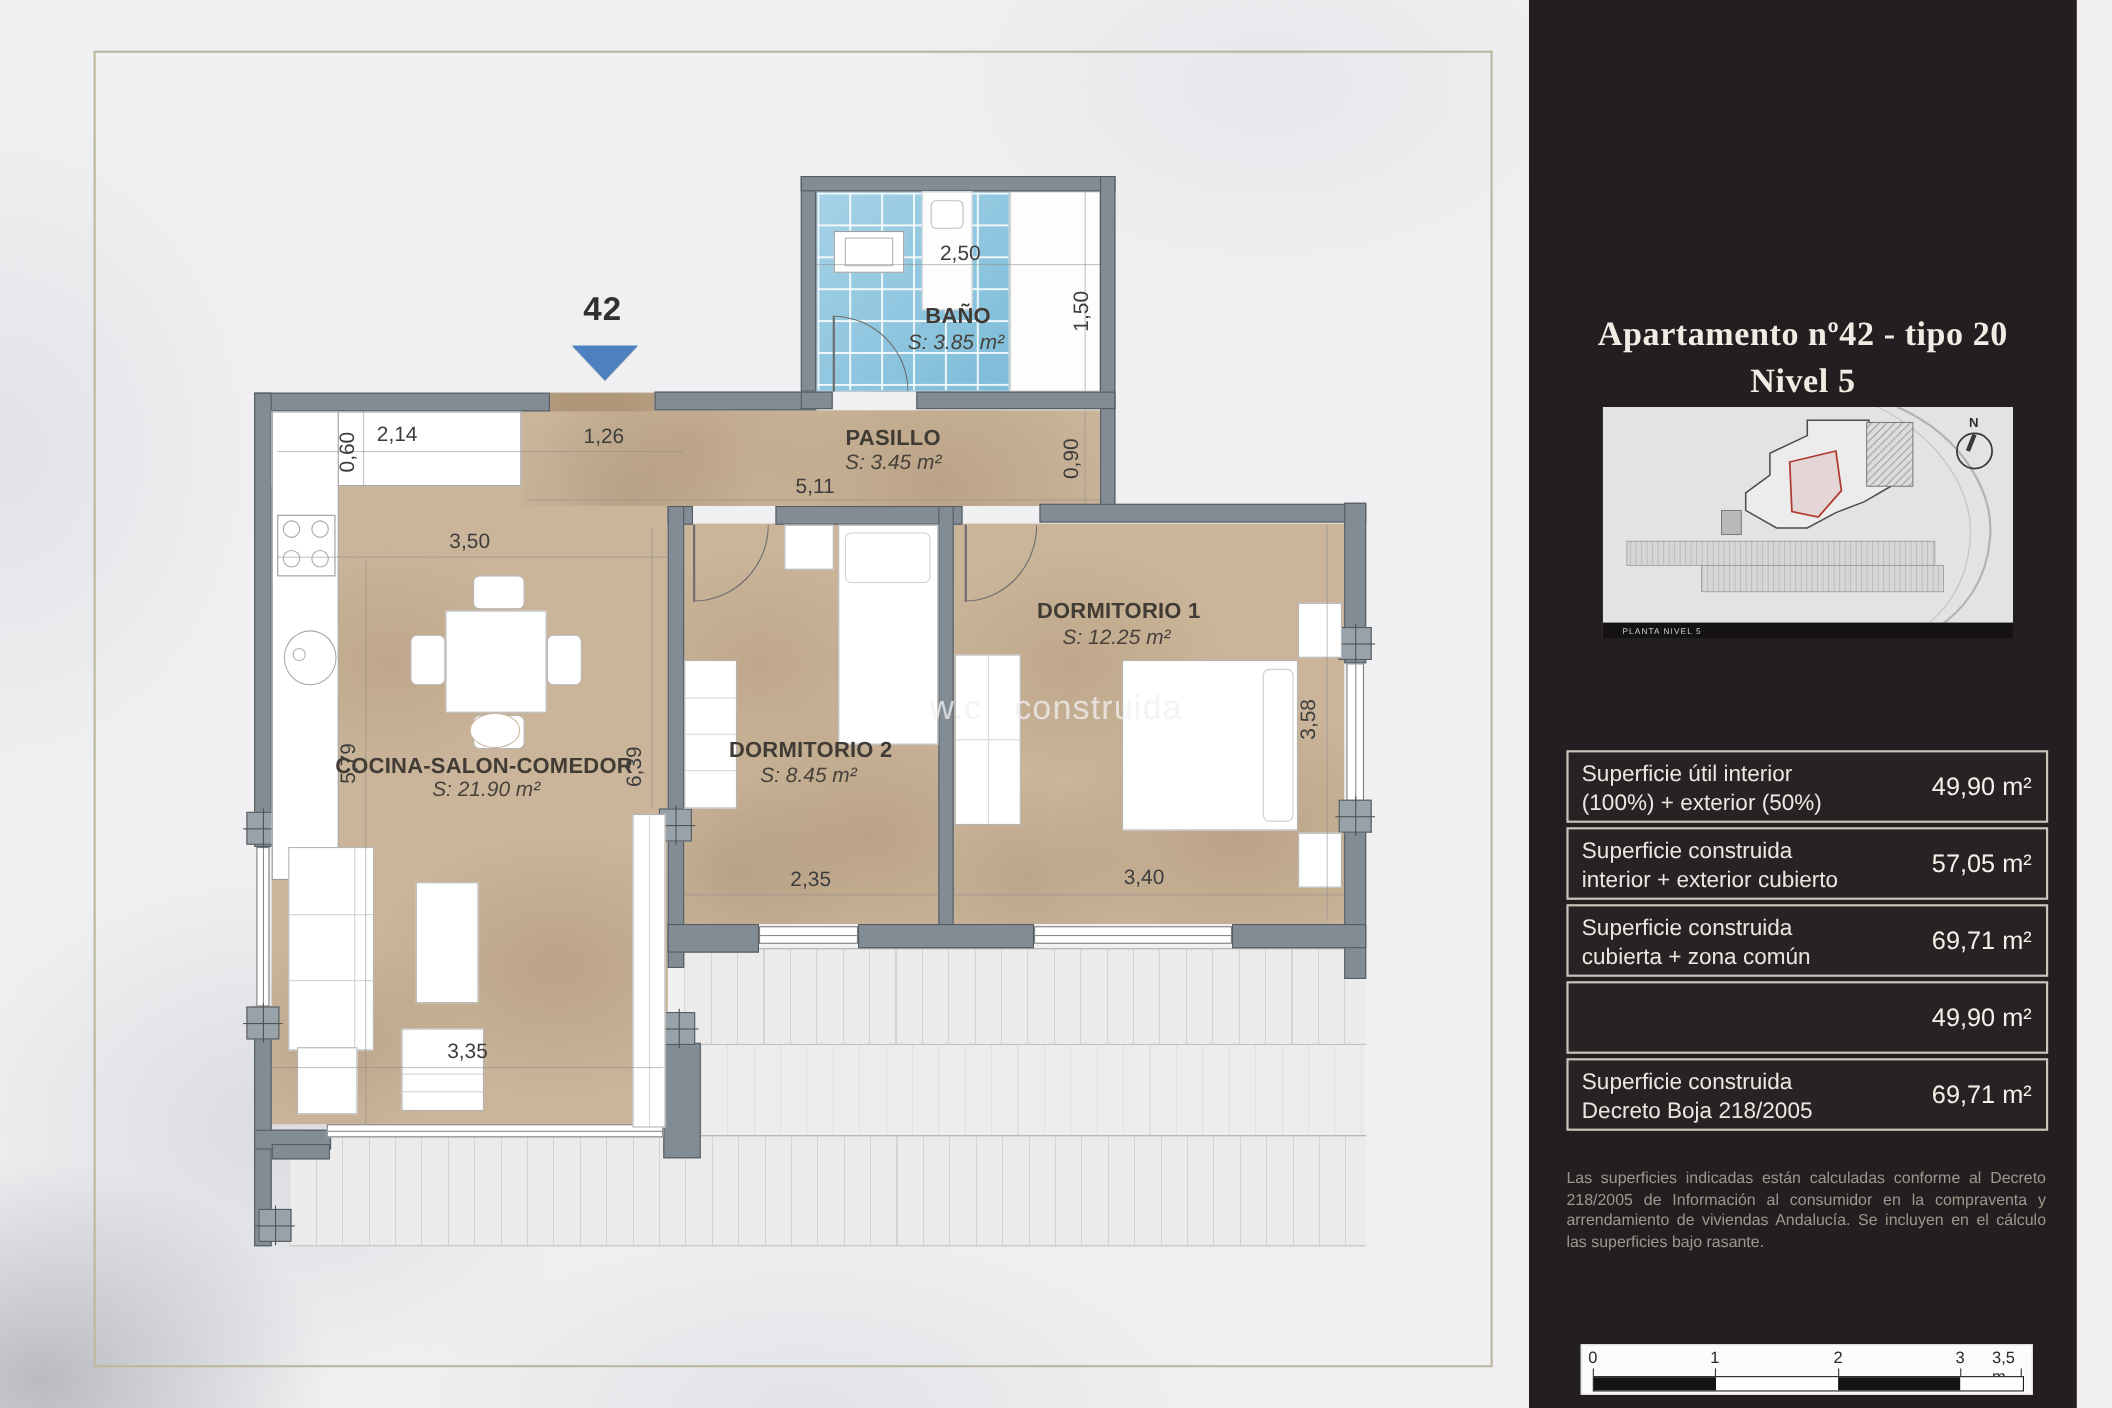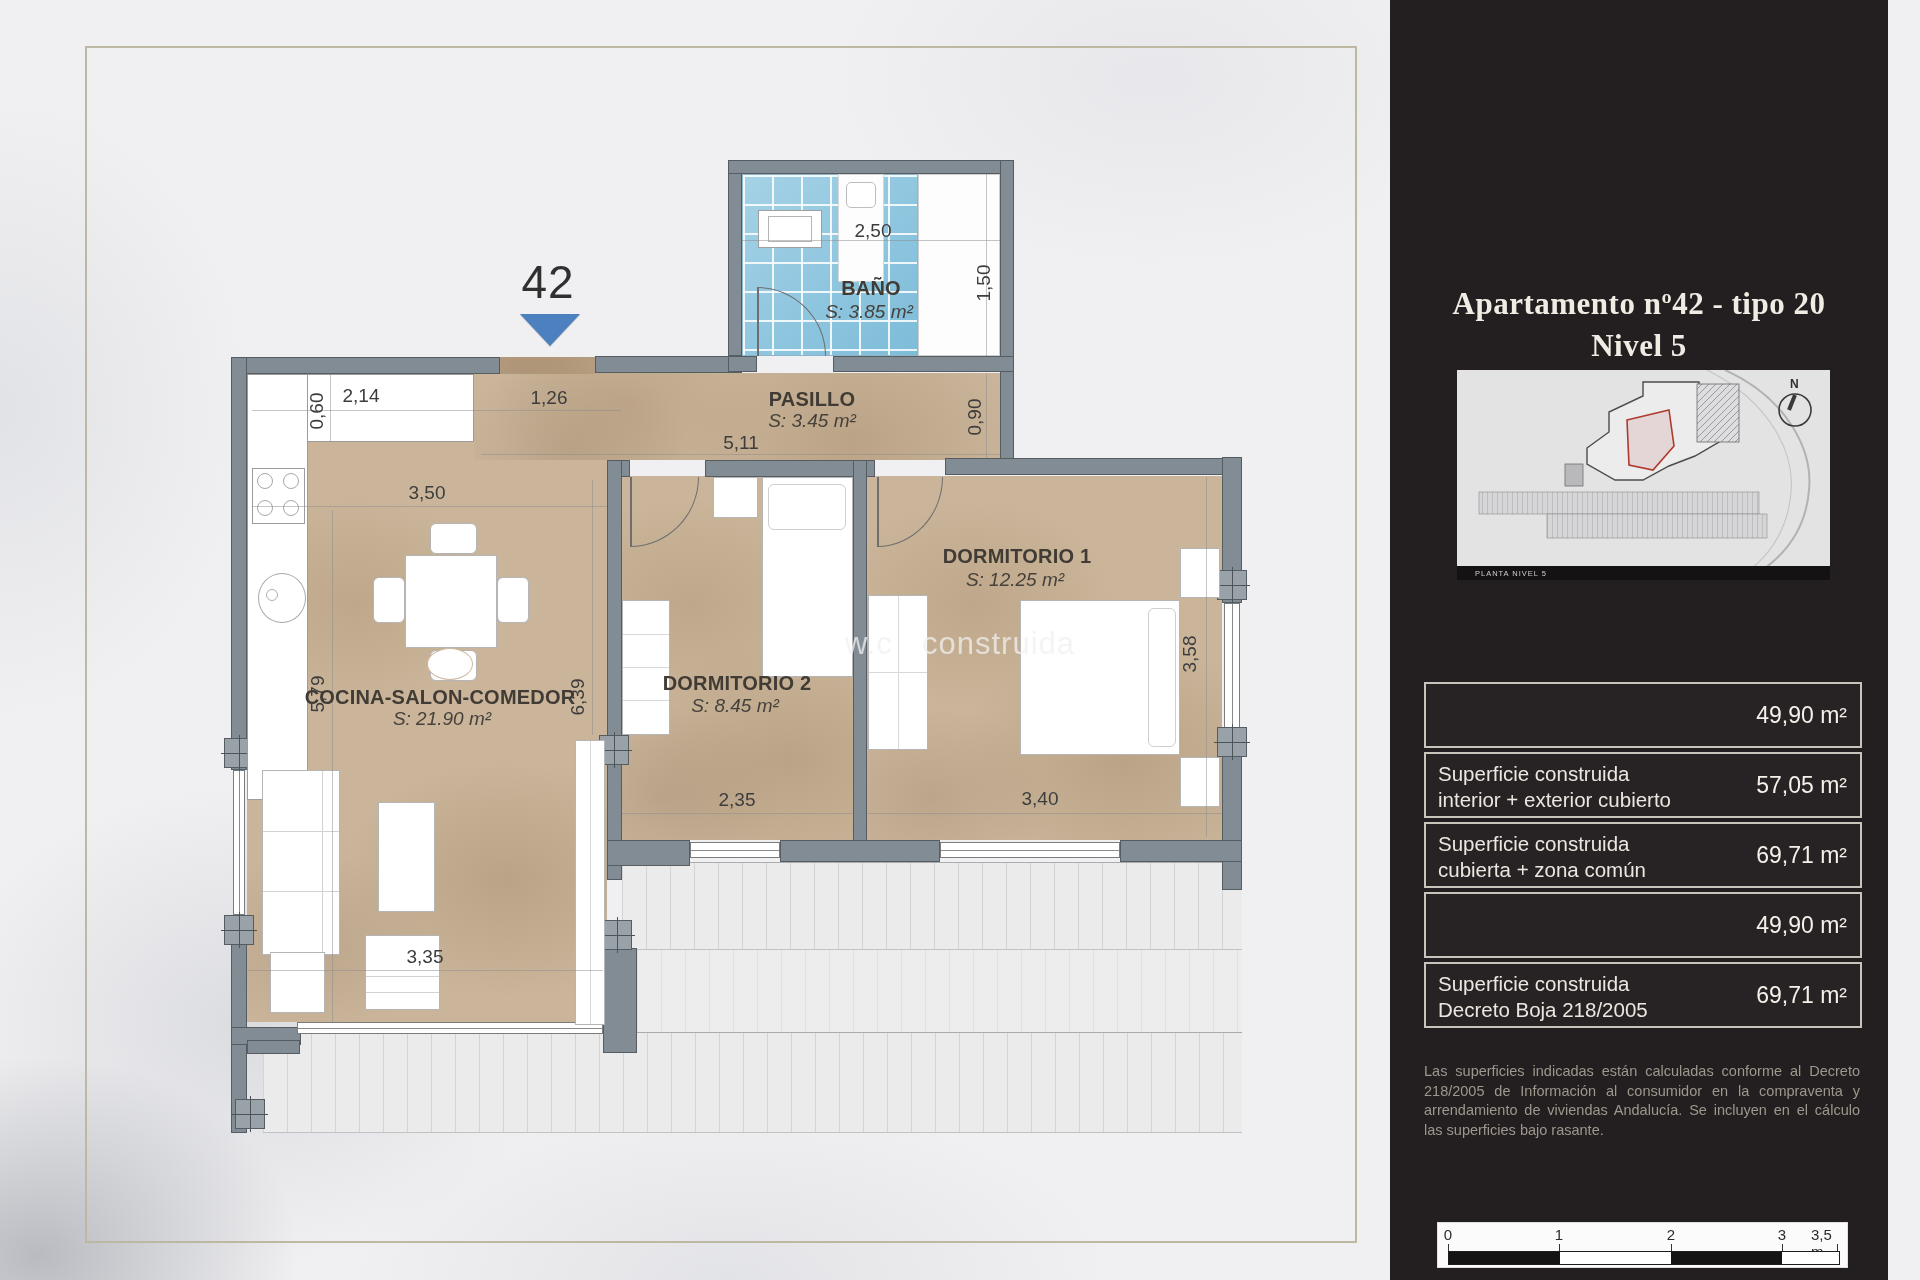--- a/index.html
+++ b/index.html
@@ -37,21 +37,21 @@
   .dline{background:#8b8b8b;opacity:.5;}
   .arc{border:1px solid #6e6e6e;background:transparent;}
   .cross{background:#99a2a8;border:1px solid #565d62;}
   .cross::before,.cross::after{content:"";position:absolute;background:#4d5458;}
   .cross::before{left:-4px;right:-4px;top:50%;height:1px;}
   .cross::after{top:-4px;bottom:-4px;left:50%;width:1px;}
   .rname{font-weight:700;font-size:20px;color:#403b34;letter-spacing:.2px;white-space:nowrap;transform:translate(-50%,-50%);}
   .rarea{font-size:19px;color:#46413a;white-space:nowrap;transform:translate(-50%,-50%);font-style:italic;}
   .dim{font-size:19px;color:#3d3d3d;white-space:nowrap;transform:translate(-50%,-50%);}
   .dim.rot{transform:translate(-50%,-50%) rotate(-90deg);}
-  .unitnum{font-size:46px;color:#303030;transform:translate(-50%,-50%);letter-spacing:1px;}
+  .unitnum{font-size:30px;color:#303030;transform:translate(-50%,-50%);letter-spacing:1px;font-weight:bold;}
   .tri{width:0;height:0;border-left:30px solid transparent;border-right:30px solid transparent;border-top:32px solid #4d80bf;filter:drop-shadow(0 1px 0 rgba(0,0,0,.2));}
   .wm{font-size:31px;color:rgba(240,240,240,.75);letter-spacing:1px;white-space:nowrap;}
   
   .panel{background:#231f20;}
   .ptitle{width:100%;text-align:center;font-family:"Liberation Serif",serif;font-weight:700;color:#f0ece4;font-size:31px;letter-spacing:.5px;}
   .trow{left:34px;width:438px;height:66px;border:2px solid #c8c4bc;background:rgba(255,255,255,.02);}
   .tlabel{position:absolute;left:12px;top:7px;font-size:20.5px;line-height:26px;color:#eae7e0;}
   .tval{position:absolute;right:13px;top:50%;transform:translateY(-50%);font-size:23px;color:#f4f1ea;}
   .disc{font-size:14.5px;line-height:1.36;color:#9e978d;text-align:justify;}
   .sbar{background:#fbfbfb;border:1px solid #e0e0e0;}
@@ -239,20 +239,24 @@
         <path d="M170,50 L212,40 L217,76 L196,100 L172,95 Z" fill="rgba(176,58,46,0.12)" stroke="#b03a2e" stroke-width="1.6"></path>
         <circle cx="338" cy="40" r="16" fill="none" stroke="#3a3a3c" stroke-width="1.6"></circle>
         <line x1="338" y1="25" x2="332" y2="40" stroke="#3a3a3c" stroke-width="4"></line>
         <text x="333" y="18" font-size="12" fill="#2e2e30" font-family="Liberation Sans, sans-serif" font-weight="bold">N</text>
         <rect x="0" y="196" width="373" height="14" fill="#151213"></rect>
         <text x="18" y="206" font-size="7.5" letter-spacing="1" fill="#cfcfcf" font-family="Liberation Sans, sans-serif">PLANTA NIVEL 5</text>
       </svg>
     </div>
 
     <div class="abs trow" style="top:682px;">
+      <div class="tlabel">
+        <div>Superficie útil interior</div>
+        <div>(100%) + exterior (50%)</div>
+      </div>
       <span class="tval">49,90 m²</span>
     </div>
     <div class="abs trow" style="top:752px;">
       <div class="tlabel">
         <div>Superficie construida</div>
         <div>interior + exterior cubierto</div>
       </div>
       <span class="tval">57,05 m²</span>
     </div>
     <div class="abs trow" style="top:822px;">

